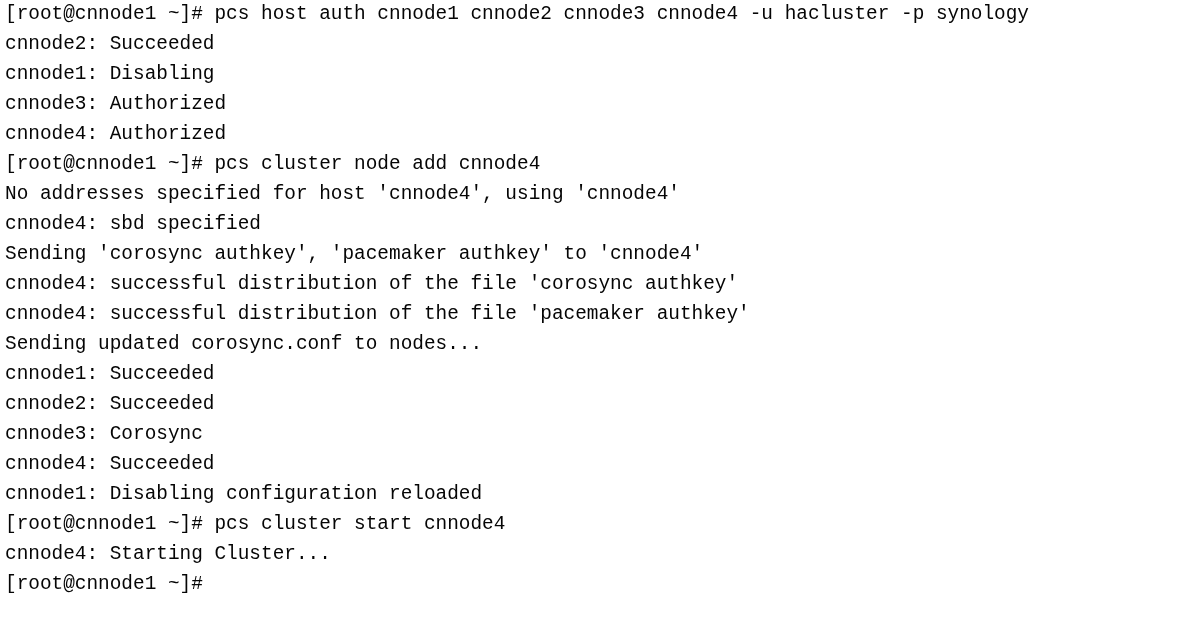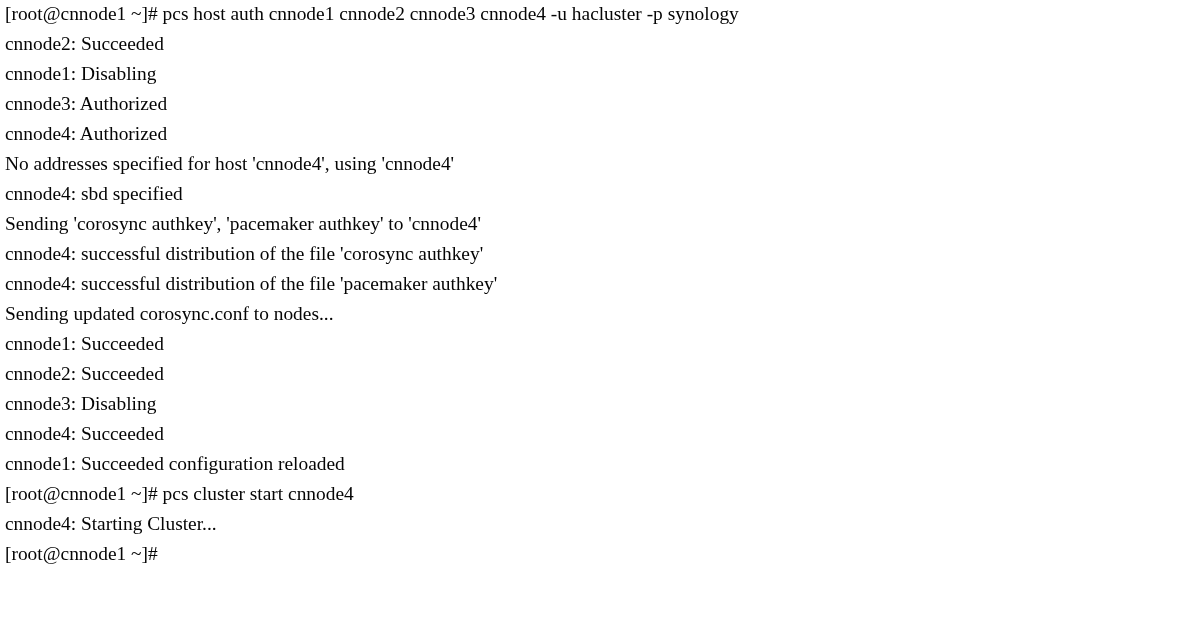--- a/index.html
+++ b/index.html
@@ -30,45 +30,46 @@
   #screen {
     position: absolute;
     left: 5px;
     top: -1px;
     width: 1189px;
   }
   .term-line {
     height: 30px;
     line-height: 30px;
     white-space: pre;
-    font-family: Liberation Serif, serif;
+    font-family: Liberation Mono, monospace;
     font-size: 19.4px;
     color: #050505;
     margin: 0;
     padding: 0;
   }
 </style>
 </head>
 <body>
 
 <div id="terminal" style="background: rgb(255, 255, 255); color: rgb(5, 5, 5);">
   <div id="screen">
       <div class="term-line">[root@cnnode1 ~]# pcs host auth cnnode1 cnnode2 cnnode3 cnnode4 -u hacluster -p synology</div>
       <div class="term-line">cnnode2: Succeeded</div>
       <div class="term-line">cnnode1: Disabling</div>
       <div class="term-line">cnnode3: Authorized</div>
       <div class="term-line">cnnode4: Authorized</div>
+      <div class="term-line">[root@cnnode1 ~]# pcs cluster node add cnnode4</div>
       <div class="term-line">No addresses specified for host 'cnnode4', using 'cnnode4'</div>
       <div class="term-line">cnnode4: sbd specified</div>
       <div class="term-line">Sending 'corosync authkey', 'pacemaker authkey' to 'cnnode4'</div>
       <div class="term-line">cnnode4: successful distribution of the file 'corosync authkey'</div>
       <div class="term-line">cnnode4: successful distribution of the file 'pacemaker authkey'</div>
       <div class="term-line">Sending updated corosync.conf to nodes...</div>
       <div class="term-line">cnnode1: Succeeded</div>
       <div class="term-line">cnnode2: Succeeded</div>
-      <div class="term-line">cnnode3: Disabling</div>
+      <div class="term-line">cnnode3: Corosync</div>
       <div class="term-line">cnnode4: Succeeded</div>
-      <div class="term-line">cnnode1: Succeeded configuration reloaded</div>
+      <div class="term-line">cnnode1: Disabling configuration reloaded</div>
       <div class="term-line">[root@cnnode1 ~]# pcs cluster start cnnode4</div>
       <div class="term-line">cnnode4: Starting Cluster...</div>
       <div class="term-line">[root@cnnode1 ~]#</div>
     </div>
 </div>
 
 </body></html>

